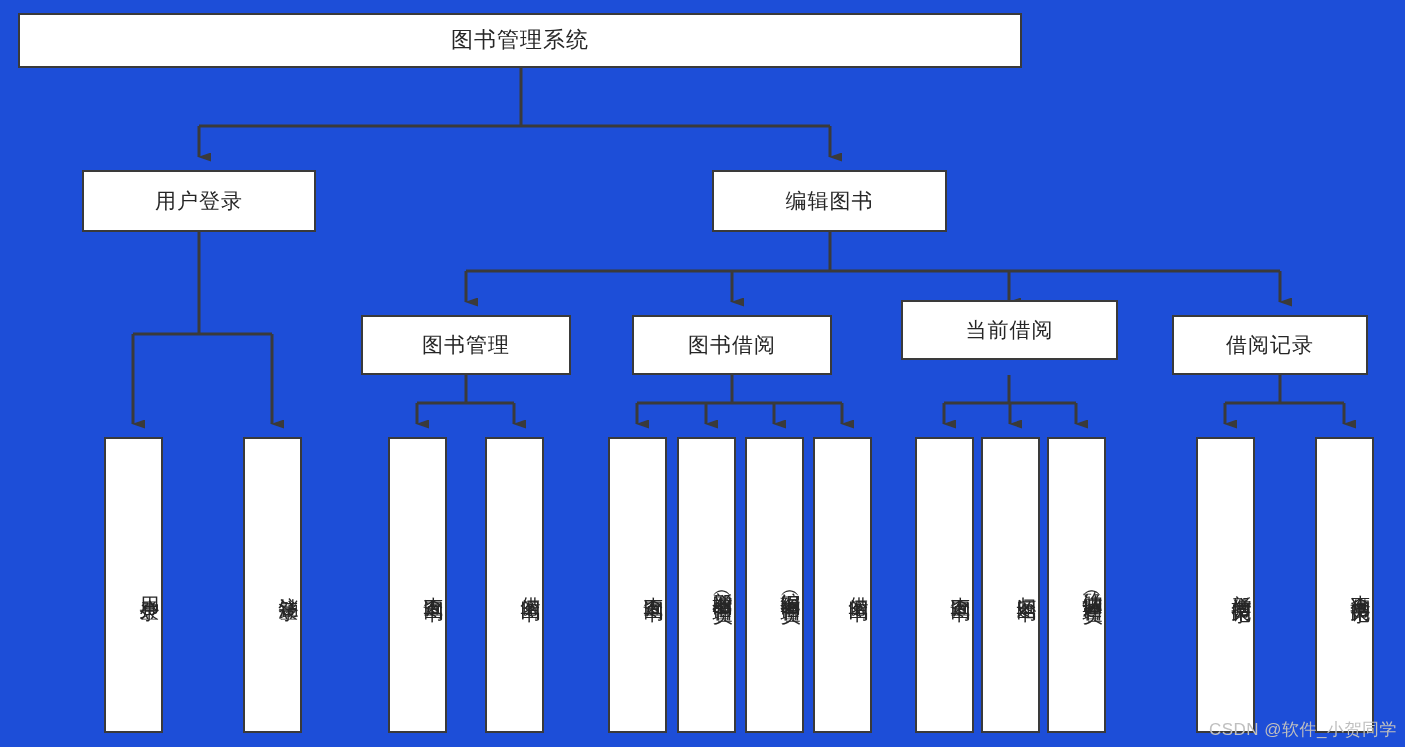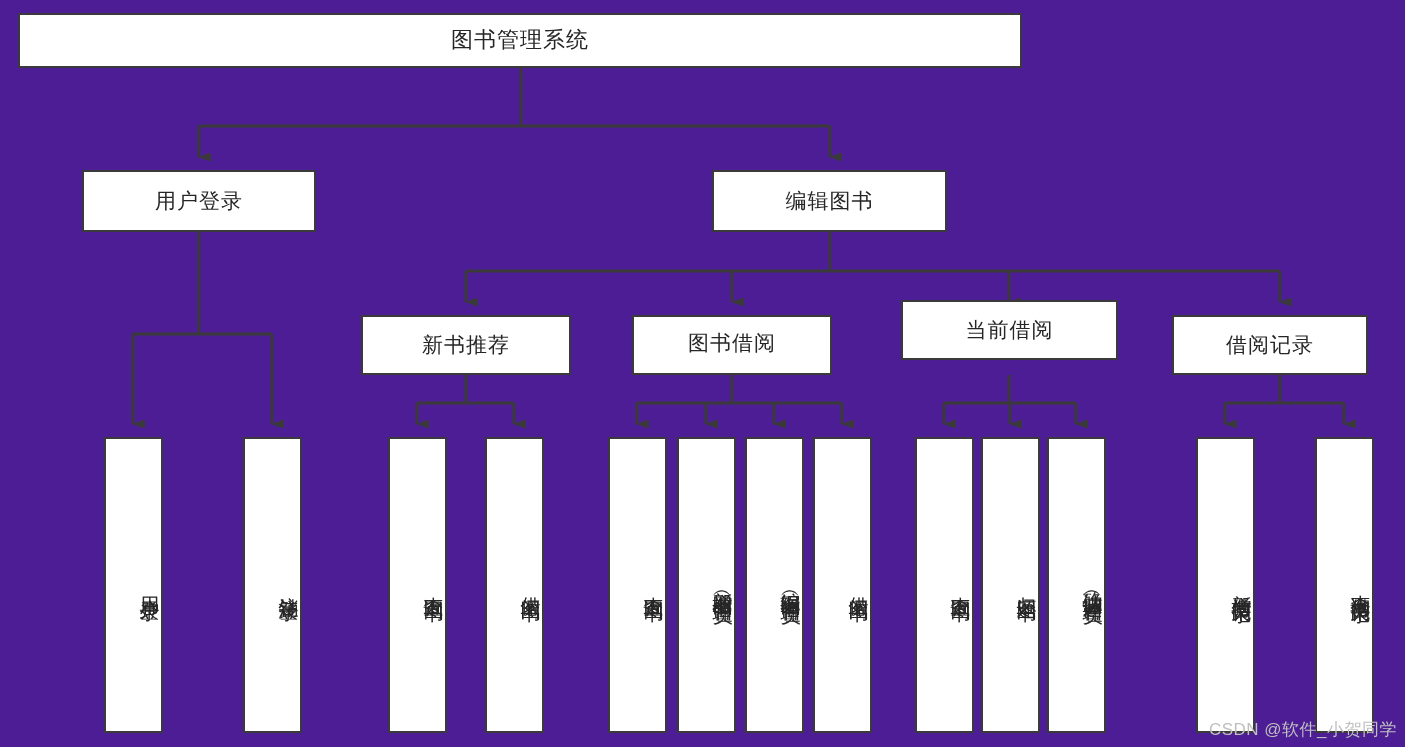--- a/index.html
+++ b/index.html
@@ -11,21 +11,21 @@
   body {
     width: 1405px;
     height: 747px;
     font-family: "Liberation Sans", "DejaVu Sans", sans-serif;
     overflow: hidden;
   }
   #diagram-root {
     position: relative;
     width: 1405px;
     height: 747px;
-    background: #4c1d95;
+    background: #1d4ed8;
   }
   #diagram-svg {
     position: absolute;
     top: 0;
     left: 0;
     width: 1405px;
     height: 747px;
   }
   .node-box {
     position: absolute;
@@ -136,23 +136,23 @@
   </div>
 
   <div class="node-box horiz" style="left:82px; top:170px; width:234px; height:62px;">
     <span class="node-label">用户登录</span>
   </div>
   <div class="node-box horiz" style="left:712px; top:170px; width:235px; height:62px;">
     <span class="node-label">编辑图书</span>
   </div>
 
   <div class="node-box horiz" style="left:361px; top:315px; width:210px; height:60px;">
-    <span class="node-label">新书推荐</span>
-  </div>
-  <div class="node-box horiz" style="left:632px; top:315px; width:200px; height:60px;font-family:Liberation Mono, monospace;">
+    <span class="node-label">图书管理</span>
+  </div>
+  <div class="node-box horiz" style="left:632px; top:315px; width:200px; height:60px;">
     <span class="node-label">图书借阅</span>
   </div>
   <div class="node-box horiz" style="left:901px; top:300px; width:217px; height:60px;">
     <span class="node-label">当前借阅</span>
   </div>
   <div class="node-box horiz" style="left:1172px; top:315px; width:196px; height:60px;">
     <span class="node-label">借阅记录</span>
   </div>
 
   <div class="node-box vert" style="left:104px; top:437px; width:59px; height:296px;">

